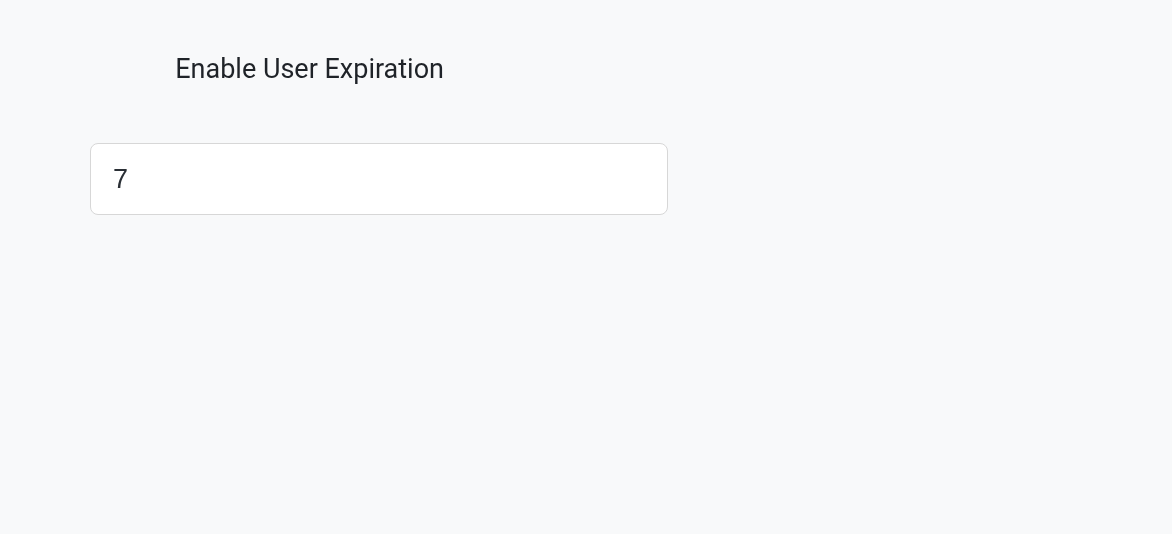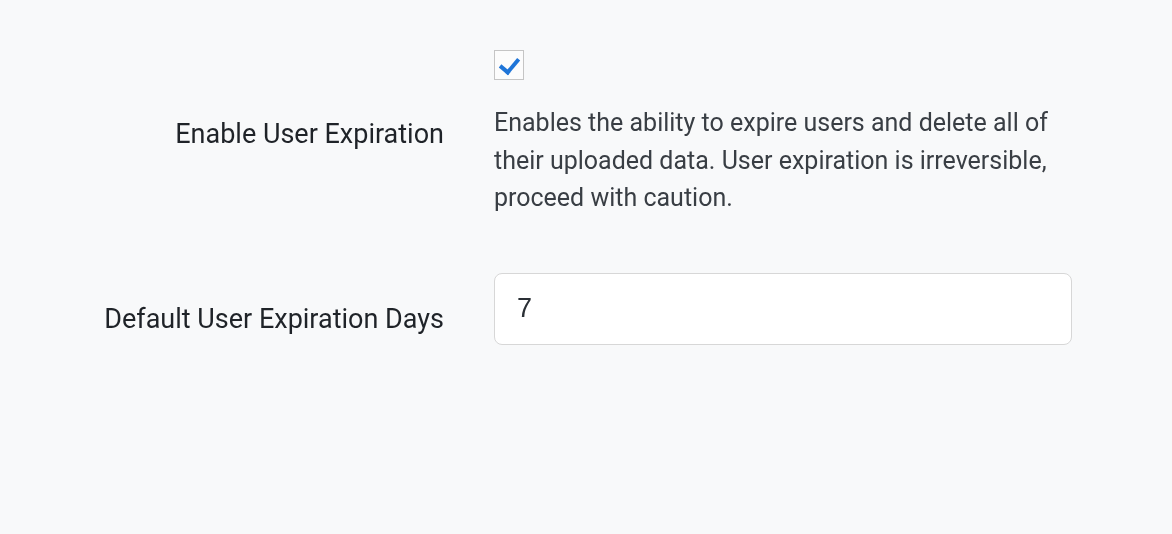--- a/index.html
+++ b/index.html
@@ -12,21 +12,21 @@
       font-family: -apple-system, BlinkMacSystemFont, "Segoe UI", Roboto, Helvetica, Arial, sans-serif;
       background: #f8f9fa;
       width: 1172px;
       height: 534px;
       color: #1f2328;
       padding: 50px 100px 40px 40px;
     }
 
     .form-row {
       display: flex;
-      align-items: center;
+      align-items: flex-end;
       margin-bottom: 56px;
     }
 
     .form-label-col {
       width: 404px;
       text-align: right;
       padding-right: 0;
       padding-top: 2px;
     }
 
@@ -92,28 +92,19 @@
       outline: none;
     }
   </style>
 </head>
 <body>
 
 <div class="form-row">
   <div class="form-label-col">
     <label class="form-label">Enable User Expiration</label>
   </div>
-  <div class="form-control-col">
-    <div class="checkbox-wrapper">
-      <input type="checkbox" class="checkbox" checked="" style="">
-    </div>
-    <p class="help-text">Enables the ability to expire users and delete all of their uploaded data. User expiration is irreversible, proceed with caution.</p>
-  </div>
 </div>
 
 <div class="form-row">
-  <div class="form-label-col">
-    <label class="form-label">Default User Expiration Days</label>
-  </div>
   <div class="form-control-col">
     <input type="text" class="text-input" value="7" style="">
   </div>
 </div>
 
 </body></html>

